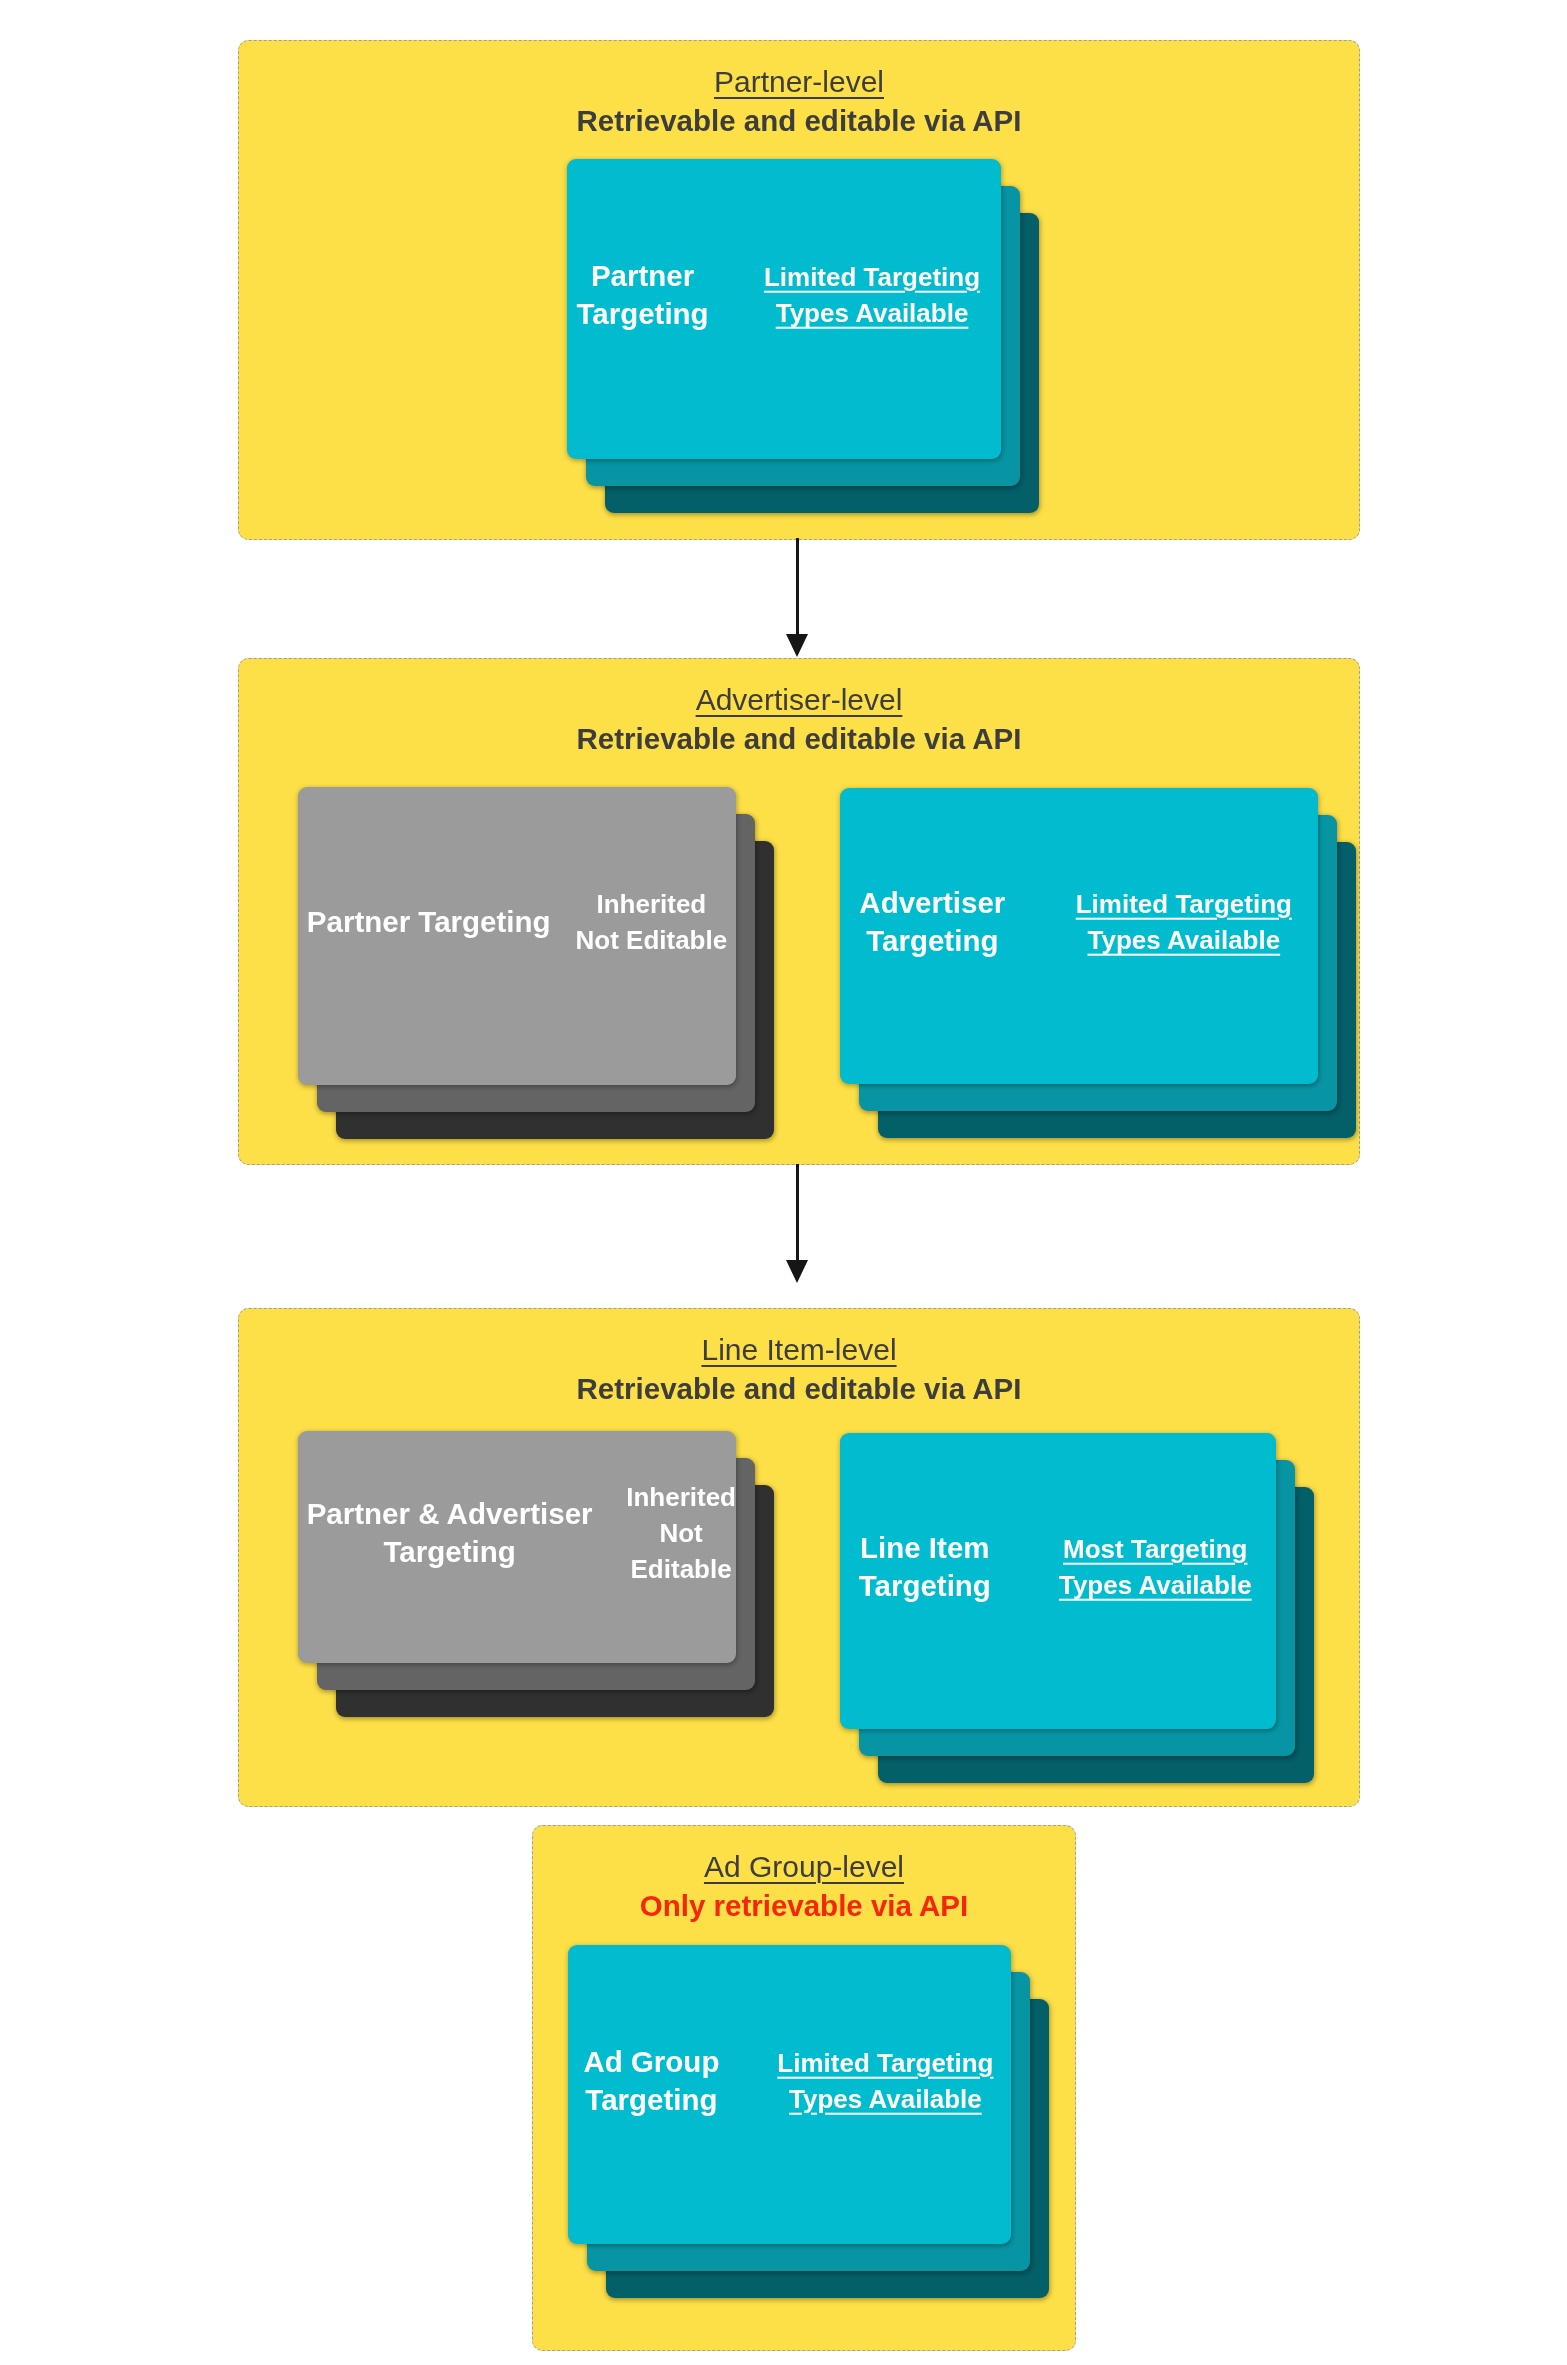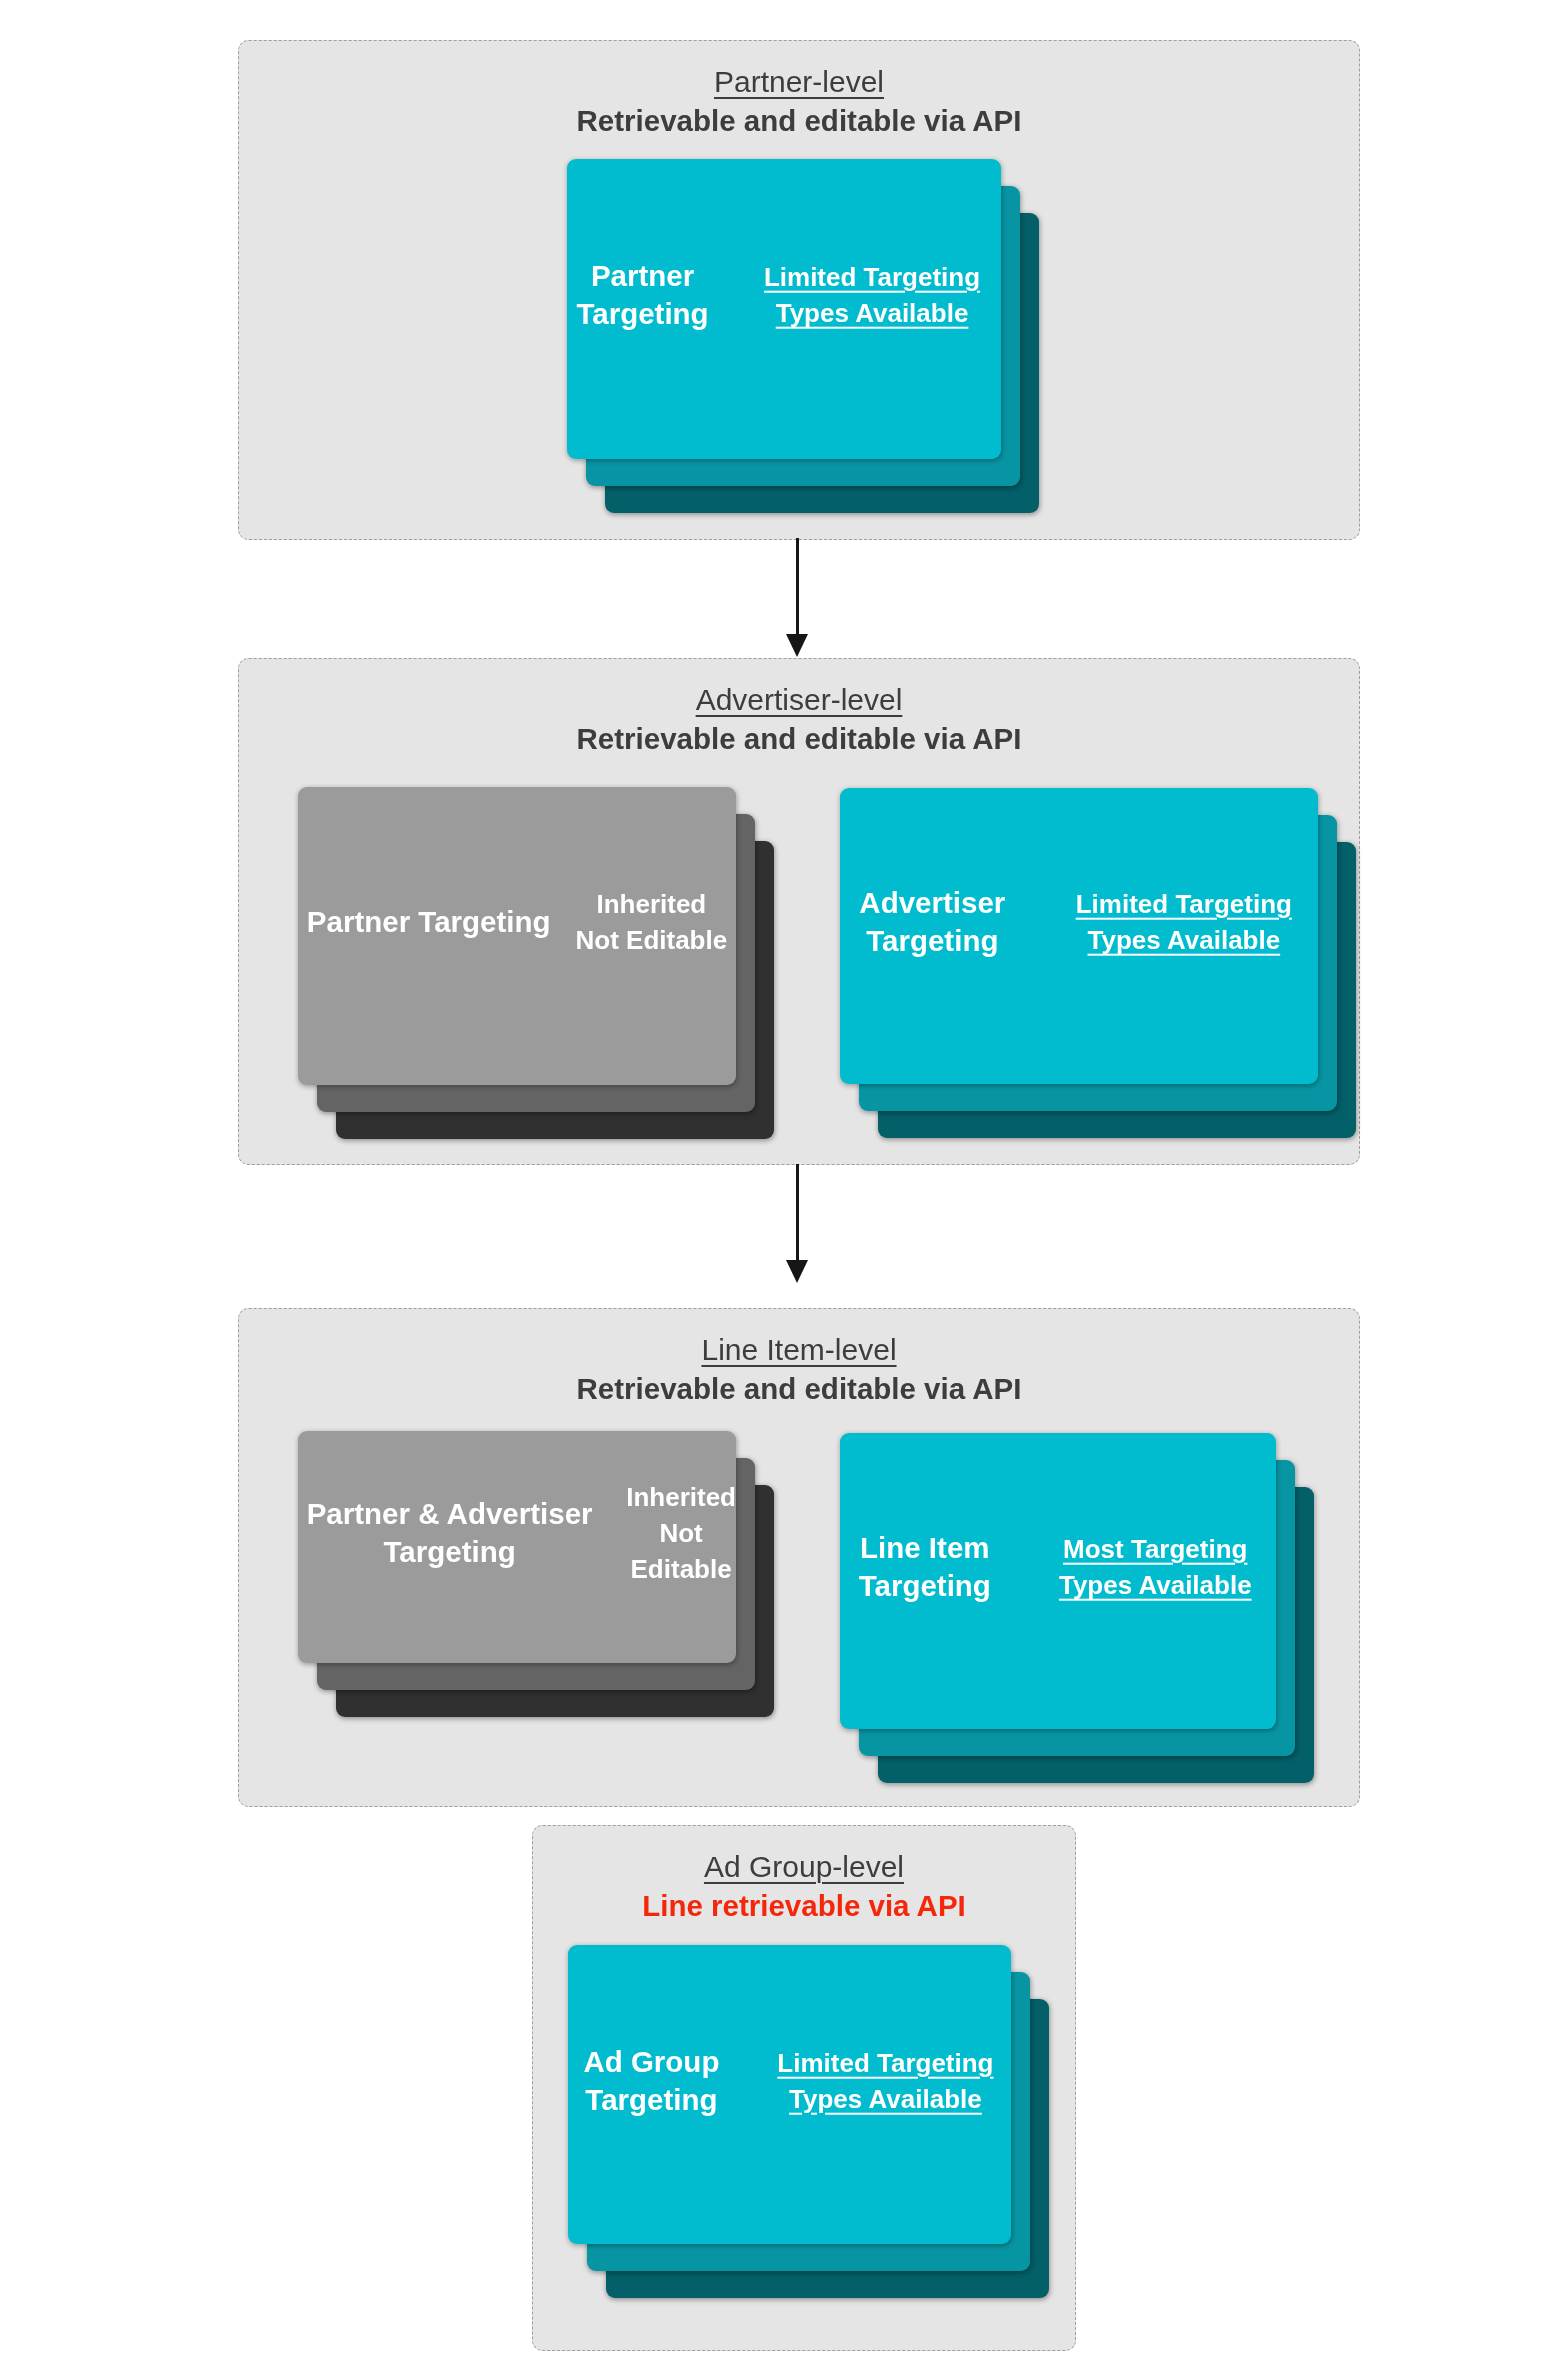--- a/index.html
+++ b/index.html
@@ -7,21 +7,21 @@
     position:relative;
     width:1567px;height:2366px;
     background:#ffffff;
     font-family:"Liberation Sans","DejaVu Sans",sans-serif;
     overflow:hidden;
   }
   .section{
     position:absolute;
     border:1.8px dashed #9e9e9e;
     border-radius:10.7px;
-    background:#e5e5e5;
+    background:#fde047;
   }
   .section-header{
     position:absolute;
     left:0;right:0;top:21.4px;
     text-align:center;
   }
   .section-title{
     font-size:30px;
     font-weight:400;
     color:#3d3d3d;
@@ -191,21 +191,21 @@
           <div class="card-title">Line Item Targeting</div>
           <div class="card-subtitle underlined">Most Targeting Types Available</div>
         </div>
       </div>
     </div>
   </div>
 
   <div class="section" style="left:532px;top:1825px;width:542px;height:524px;">
     <div class="section-header">
       <div class="section-title">Ad Group-level</div>
-      <div class="section-subtitle" style="color: rgb(245, 39, 11);">Line retrievable via API</div>
+      <div class="section-subtitle" style="color: rgb(245, 39, 11);">Only retrievable via API</div>
     </div>
     <div class="stack teal" style="left:35px;top:119px;width:435px;height:299px;padding-left:8px;">
       <div class="layer l3"></div>
       <div class="layer l2"></div>
       <div class="card">
         <div class="card-content">
           <div class="card-title">Ad Group Targeting</div>
           <div class="card-subtitle underlined">Limited Targeting Types Available</div>
         </div>
       </div>

